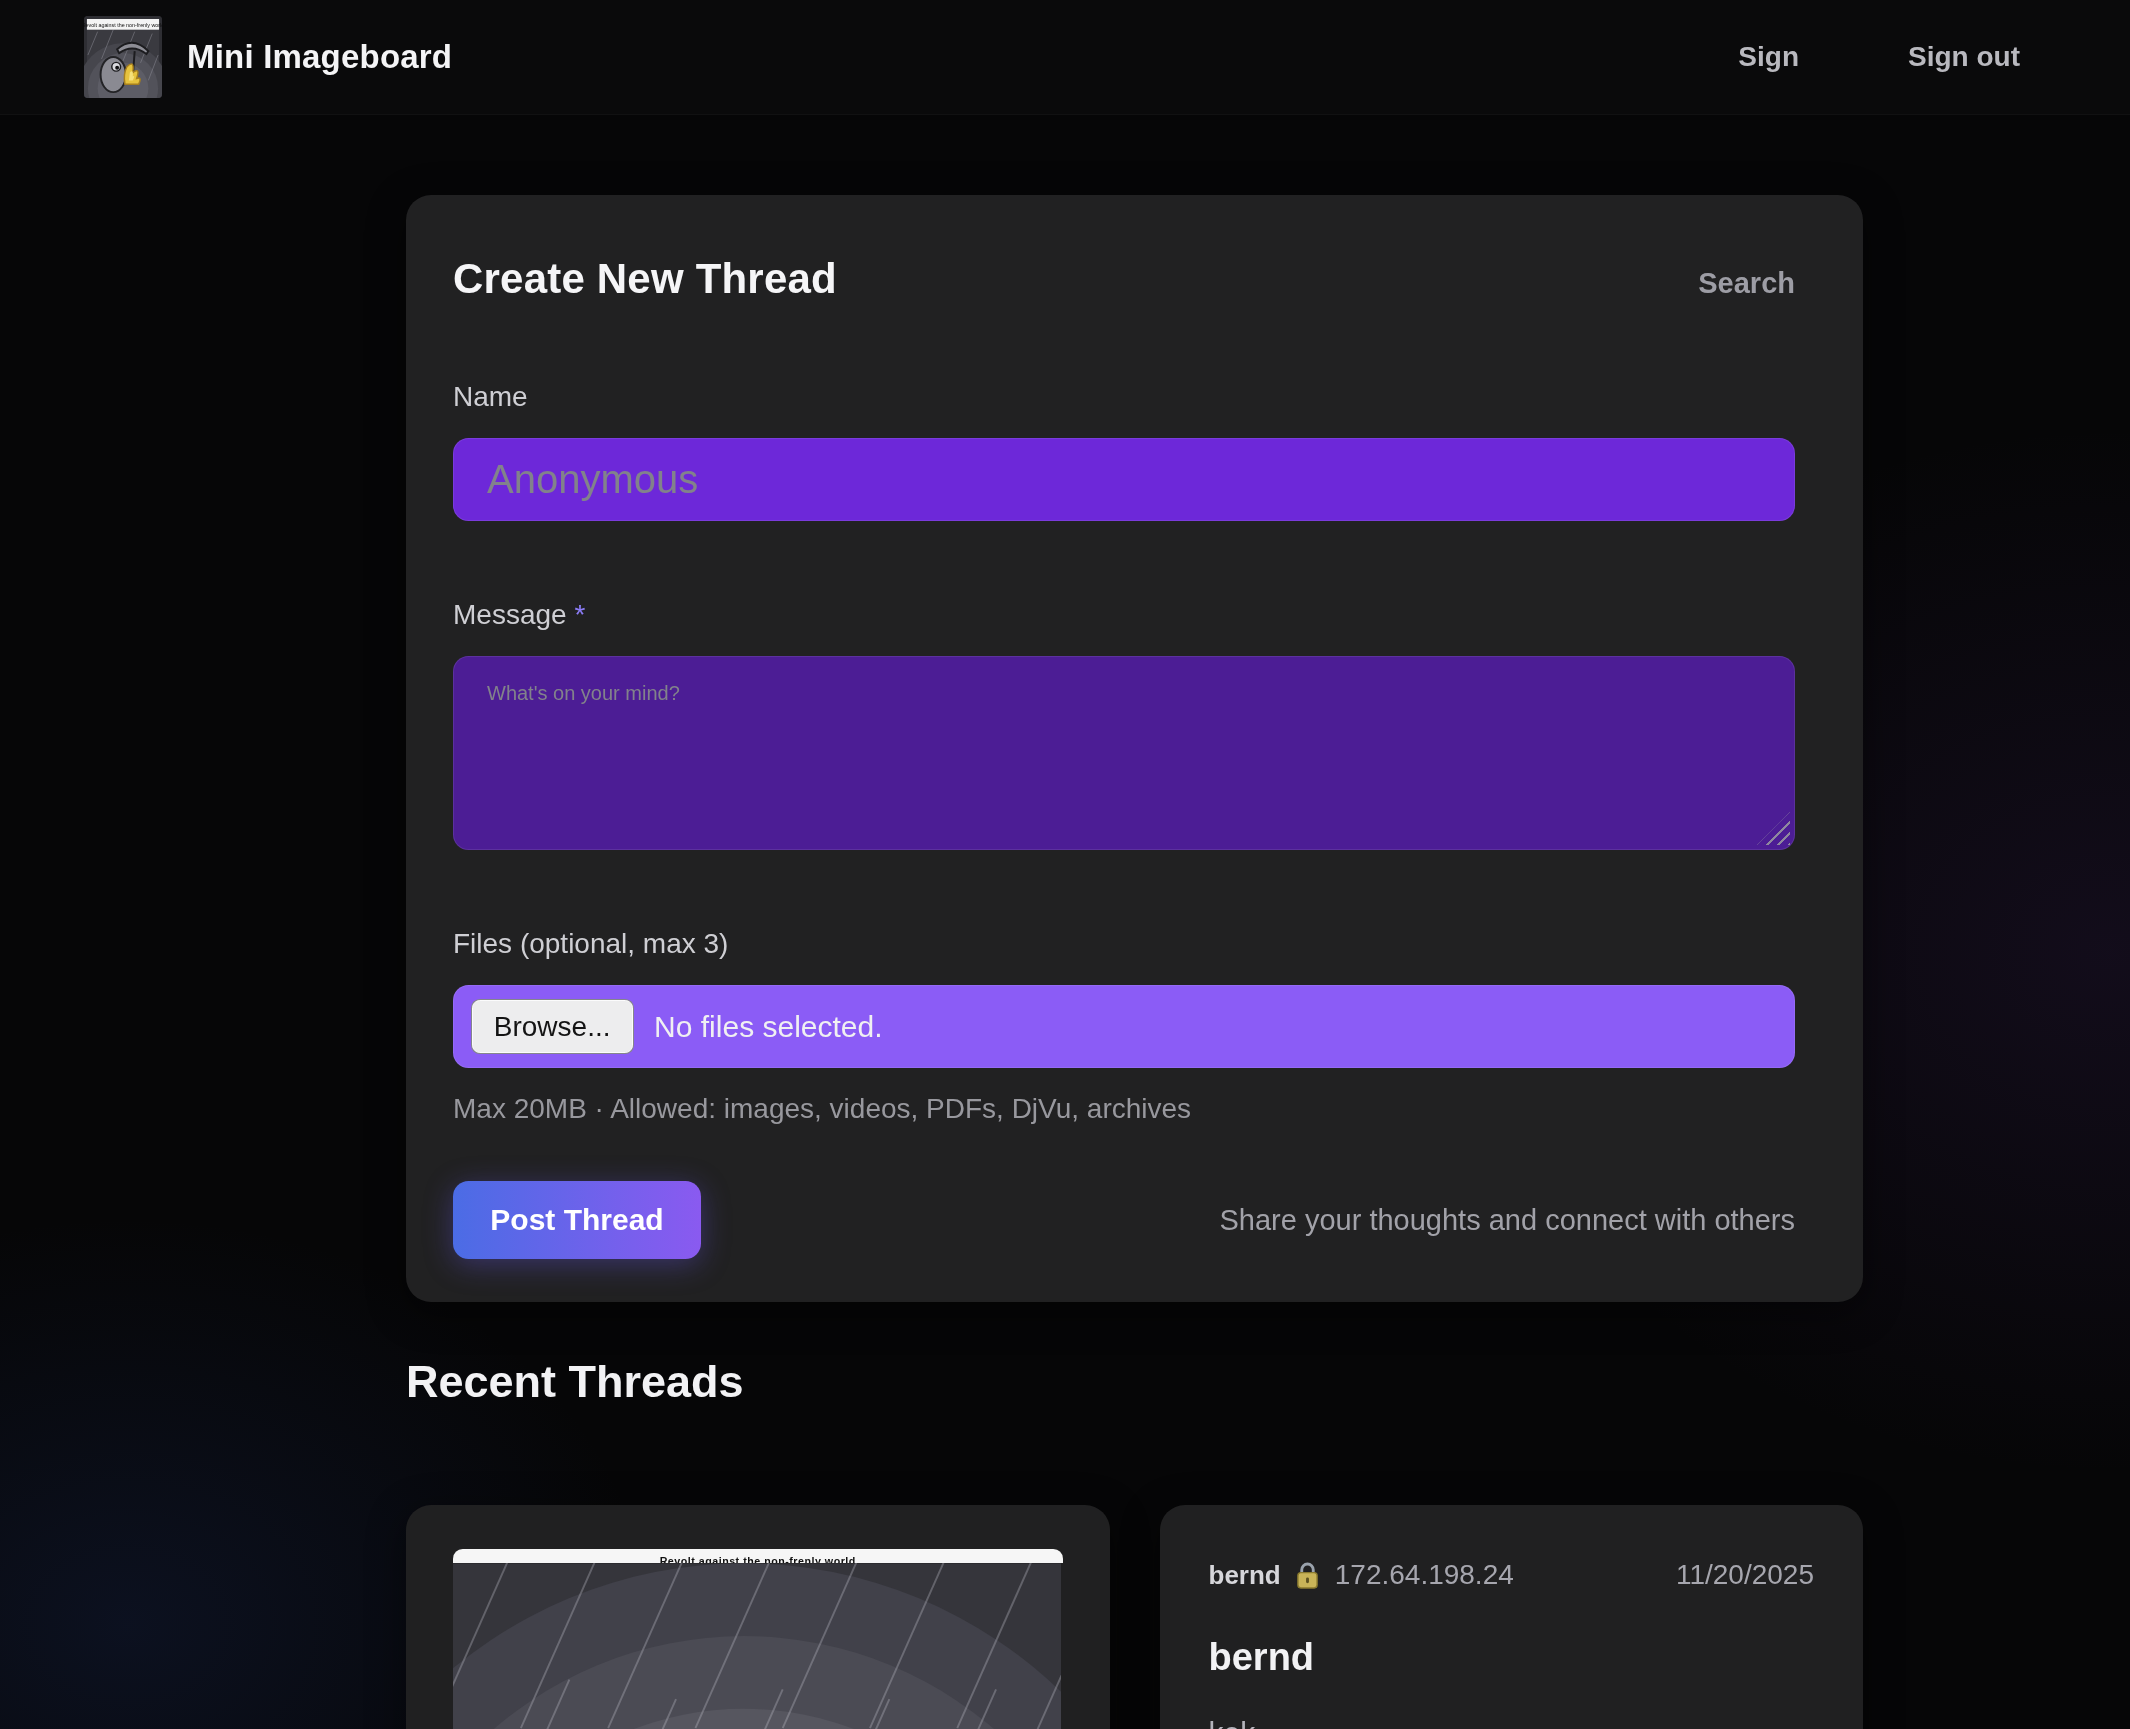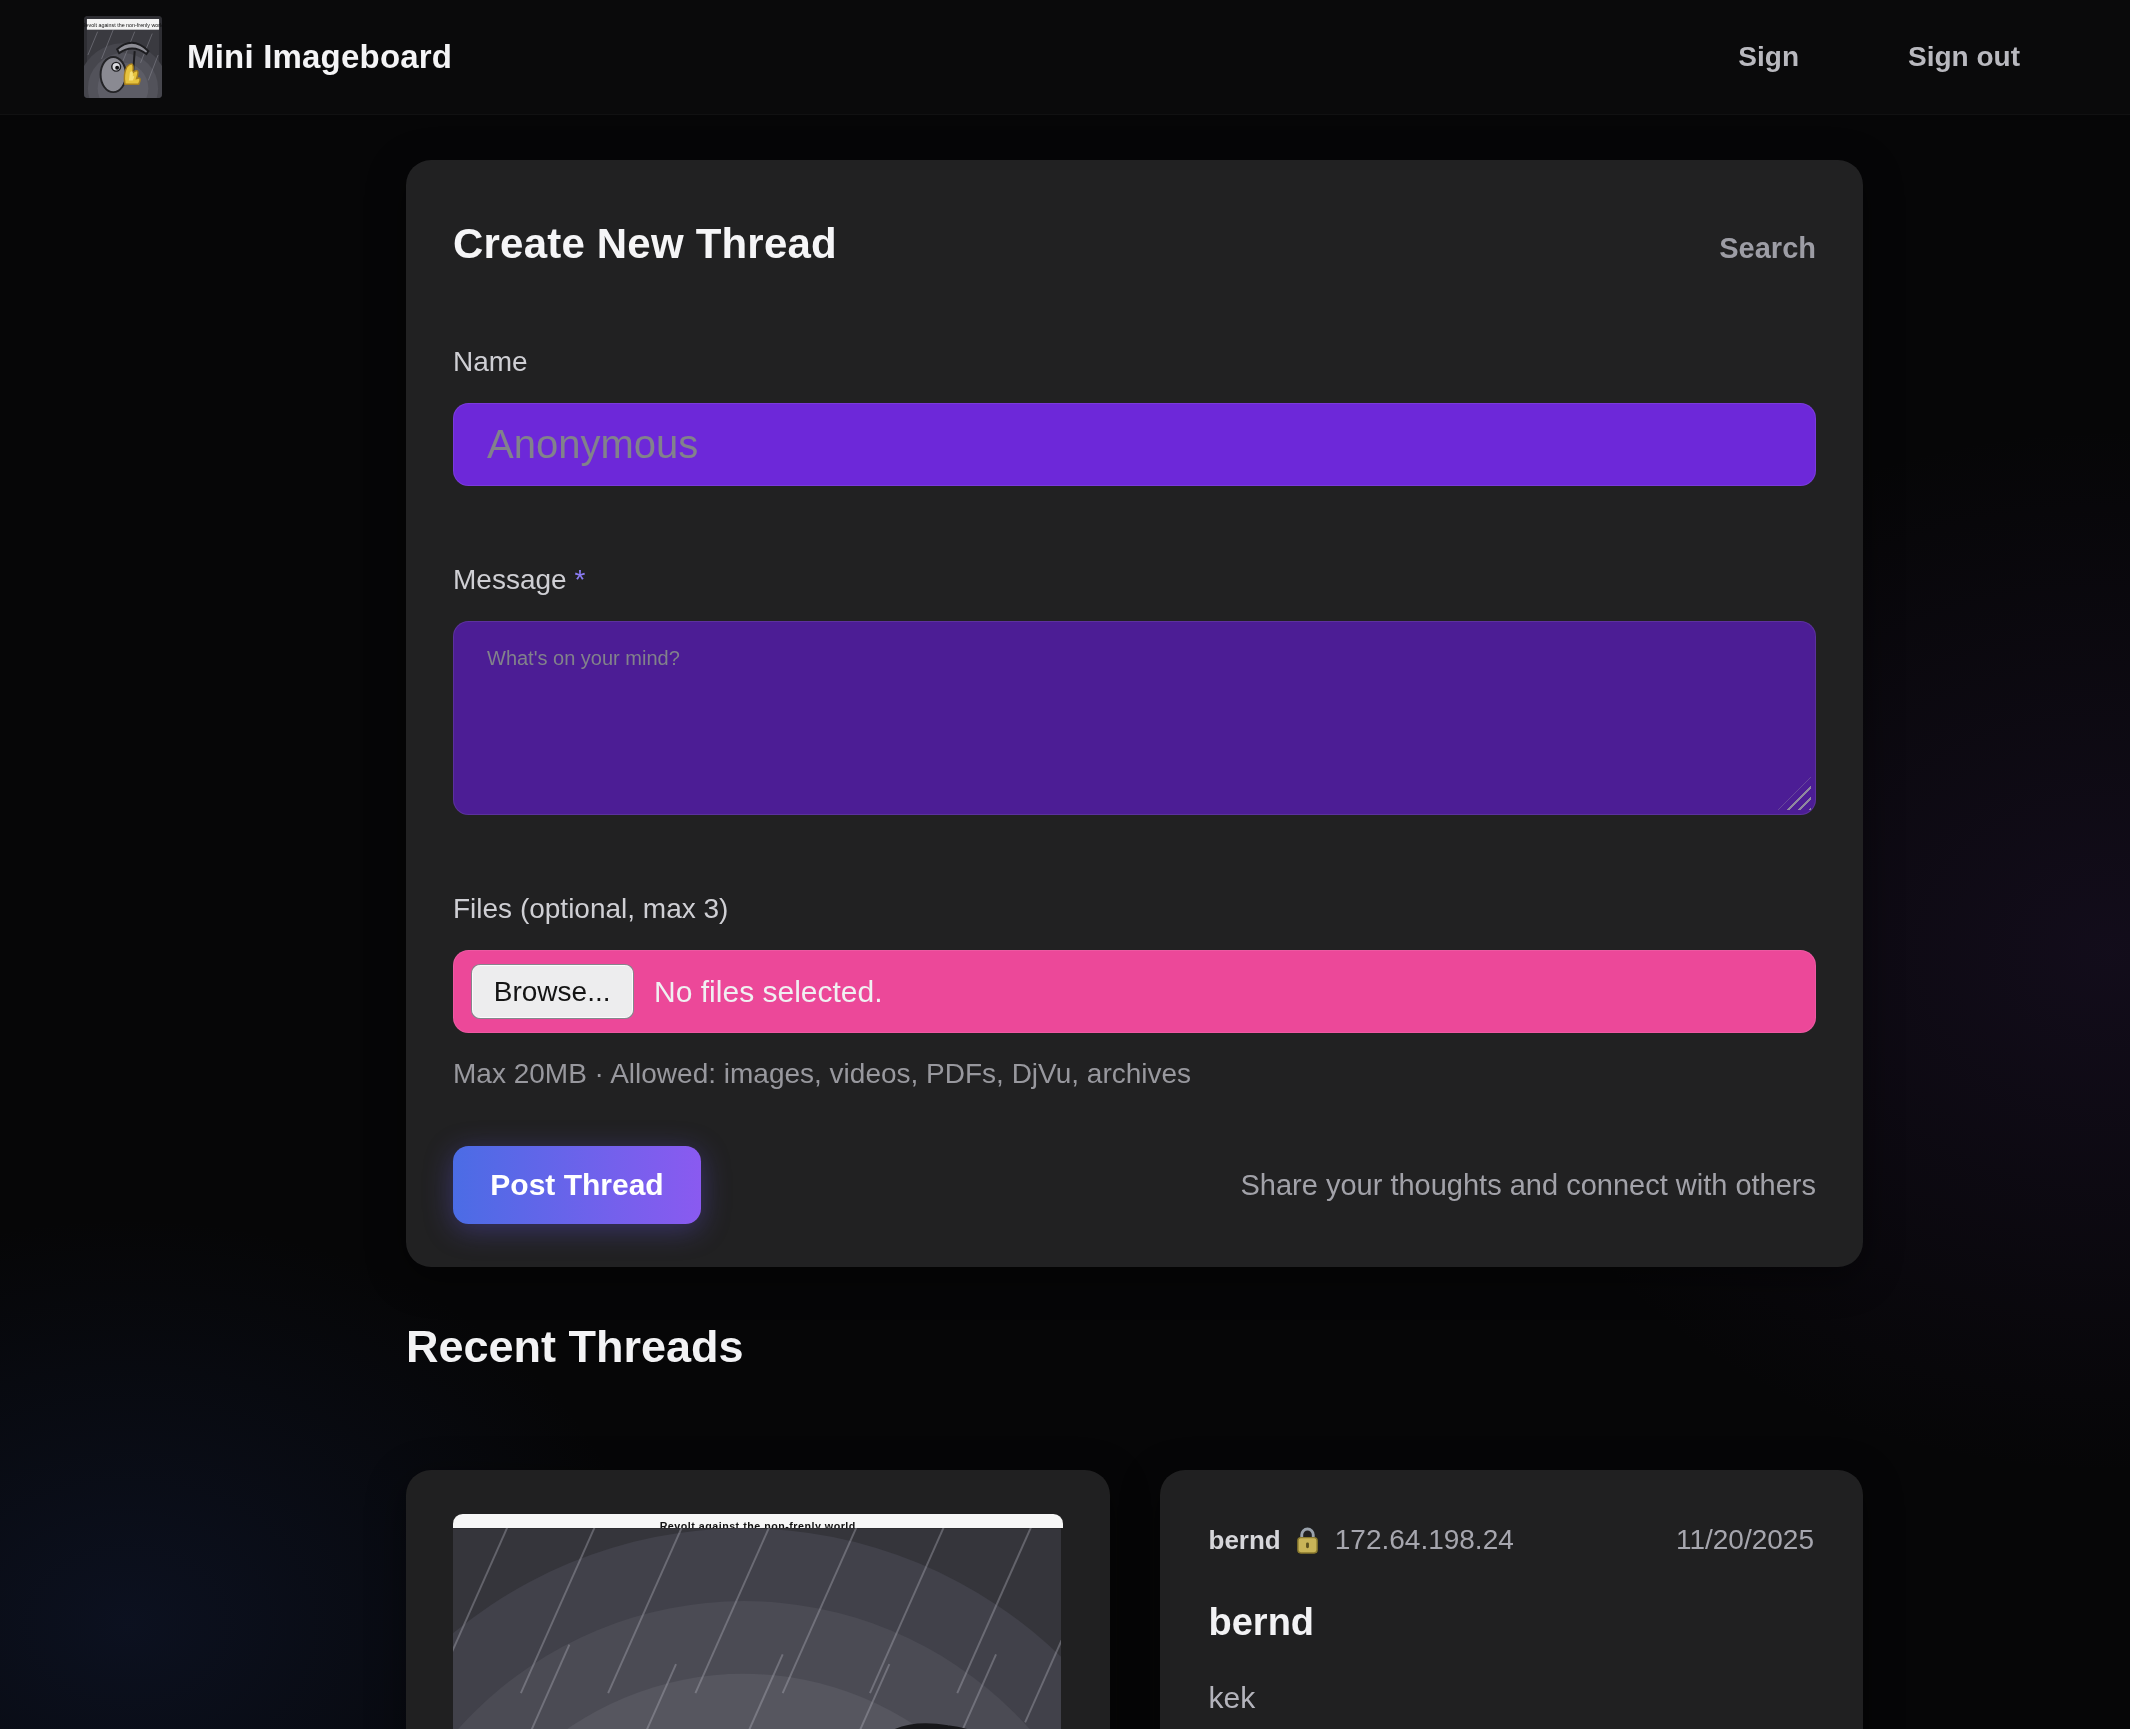--- a/index.html
+++ b/index.html
@@ -21,22 +21,22 @@
     border-bottom: 1px solid rgba(255,255,255,0.03);
   }
   .logo-box { width: 78px; height: 82px; border-radius: 3.9px; overflow: hidden; flex: 0 0 auto; background:#2c2c31; }
   .app-title { margin-left: 25px; font-size: 33px; font-weight: bold; color: #f4f4f6; letter-spacing: 0.2px; }
   .topnav { margin-left: auto; display: flex; gap: 109px; }
   .topnav a { color: #b9b9bf; font-size: 28px; font-weight: 600; text-decoration: none; cursor: pointer; }
 
   
   .main-col { width: 1457px; margin-left: 406px; }
   .compose-card {
-    margin-top: 45px; background: #212122; border-radius: 25px;
-    padding: 60px 47px 43px 47px;
+    margin-top: 80px; background: #212122; border-radius: 25px;
+    padding: 60px 68px 43px 47px;
     box-shadow: 0 9.7px 39px rgba(0,0,0,0.45);
   }
   .compose-head { display: flex; align-items: baseline; justify-content: space-between; }
   .compose-title { font-size: 42px; font-weight: bold; color: #f5f5f7; letter-spacing: 0.2px; }
   .search-link { font-size: 29px; font-weight: 600; color: #9d9da5; cursor: pointer; text-decoration: none; }
 
   .field-label { margin-top: 78px; font-size: 28px; color: #cfcfd4; }
   .field-label .req { color: #8b7cf6; margin-left: 7.8px; }
   .field-label + .text-input, .field-label + .textarea-wrap, .field-label + .file-box { margin-top: 25px; }
 
@@ -56,21 +56,21 @@
     resize: none; font-family: "Liberation Sans", sans-serif; display: block;
   }
   .resize-grip {
     position: absolute; right: 4.9px; bottom: 4.9px; width: 33px; height: 33px;
     background: repeating-linear-gradient(135deg, transparent 0 5.8px, #9a9aa0 5.8px 7.8px);
     clip-path: polygon(100% 0, 100% 100%, 0 100%);
     opacity: 0.85;
   }
 
   .file-box {
-    width: 100%; height: 83px; background: #ec4899;
+    width: 100%; height: 83px; background: #8b5cf6;
     border: 1.9px solid rgba(255,255,255,0.09); border-radius: 15.5px;
     display: flex; align-items: center; padding: 0 17.5px; gap: 21.3px; cursor: pointer;
   }
   .browse-btn {
     background: #ededee; color: #141414; font-size: 28px;
     padding: 9.7px 21.3px; border-radius: 7.8px; border: 1.9px solid #fbfbfc;
     box-shadow: 0 0 0 1px #86868c; cursor: pointer; white-space: nowrap;
   }
   .no-files { font-size: 30px; color: #f0f0f2; }
 

